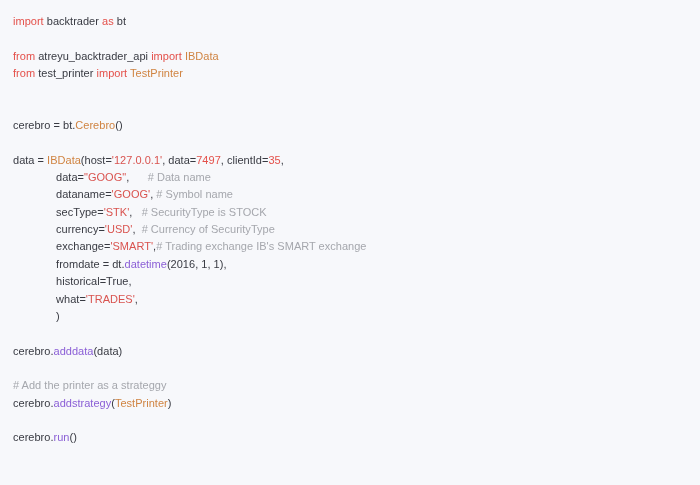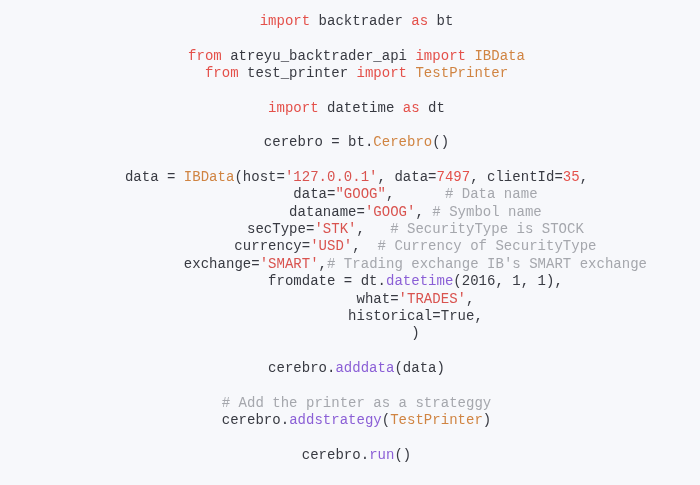--- a/index.html
+++ b/index.html
@@ -14,28 +14,27 @@
     font-family: "DejaVu Sans Mono", "Liberation Mono", monospace;
   }
   #code-block {
     width: 700px;
     height: 485px;
     box-sizing: border-box;
     padding: 13px 0 0 13px;
     background: #f7f8fb;
   }
   .code-line {
-    font-family: Liberation Mono, monospace;
-    font-size: 14px;
+    font-family: Liberation Sans, sans-serif;
+    font-size: 11px;
     line-height: 17.35px;
     height: 17.35px;
     white-space: pre;
     color: #383a42;
     letter-spacing: 0.02px;
-    text-align: center;
   }
   .blank { height: 17.35px; }
   .tok { white-space: pre; }
   .kw   { color: #e4504a; }
   .str  { color: #d9534f; }
   .com  { color: #a5a7ad; }
   .cls  { color: #d08442; }
   .fn   { color: #8b5fd6; }
   .pln  { color: #383a42; }
   .num  { color: #383a42; }
@@ -44,33 +43,32 @@
 </head>
 <body>
 
 <div id="code-block">
   <div id="code-lines">
       <div class="code-line"><span class="tok kw">import</span><span class="tok pln"> backtrader </span><span class="tok kw">as</span><span class="tok pln"> bt</span></div>
       <div class="code-line blank">&nbsp;</div>
       <div class="code-line"><span class="tok kw">from</span><span class="tok pln"> atreyu_backtrader_api </span><span class="tok kw">import</span><span class="tok pln"> </span><span class="tok cls">IBData</span></div>
       <div class="code-line"><span class="tok kw">from</span><span class="tok pln"> test_printer </span><span class="tok kw">import</span><span class="tok pln"> </span><span class="tok cls">TestPrinter</span></div>
       <div class="code-line blank">&nbsp;</div>
-      <div class="code-line"><span class="tok kw">import</span><span class="tok pln"> datetime </span><span class="tok kw">as</span><span class="tok pln"> dt</span></div>
       <div class="code-line blank">&nbsp;</div>
       <div class="code-line"><span class="tok pln">cerebro = bt.</span><span class="tok cls">Cerebro</span><span class="tok pln">()</span></div>
       <div class="code-line blank">&nbsp;</div>
       <div class="code-line"><span class="tok pln">data = </span><span class="tok cls">IBData</span><span class="tok pln">(host=</span><span class="tok str">'127.0.0.1'</span><span class="tok pln">, data=</span><span class="tok numk">7497</span><span class="tok pln">, clientId=</span><span class="tok numk">35</span><span class="tok pln">,</span></div>
       <div class="code-line"><span class="tok pln">              data=</span><span class="tok str">"GOOG"</span><span class="tok pln">,      </span><span class="tok com"># Data name</span></div>
       <div class="code-line"><span class="tok pln">              dataname=</span><span class="tok str">'GOOG'</span><span class="tok pln">, </span><span class="tok com"># Symbol name</span></div>
       <div class="code-line"><span class="tok pln">              secType=</span><span class="tok str">'STK'</span><span class="tok pln">,   </span><span class="tok com"># SecurityType is STOCK</span></div>
       <div class="code-line"><span class="tok pln">              currency=</span><span class="tok str">'USD'</span><span class="tok pln">,  </span><span class="tok com"># Currency of SecurityType</span></div>
       <div class="code-line"><span class="tok pln">              exchange=</span><span class="tok str">'SMART'</span><span class="tok pln">,</span><span class="tok com"># Trading exchange IB's SMART exchange</span></div>
       <div class="code-line"><span class="tok pln">              fromdate = dt.</span><span class="tok fn">datetime</span><span class="tok pln">(</span><span class="tok num">2016</span><span class="tok pln">, </span><span class="tok num">1</span><span class="tok pln">, </span><span class="tok num">1</span><span class="tok pln">),</span></div>
+      <div class="code-line"><span class="tok pln">              historical=True,</span></div>
       <div class="code-line"><span class="tok pln">              what=</span><span class="tok str">'TRADES'</span><span class="tok pln">,</span></div>
-      <div class="code-line"><span class="tok pln">              historical=True,</span></div>
       <div class="code-line"><span class="tok pln">              )</span></div>
       <div class="code-line blank">&nbsp;</div>
       <div class="code-line"><span class="tok pln">cerebro.</span><span class="tok fn">adddata</span><span class="tok pln">(data)</span></div>
       <div class="code-line blank">&nbsp;</div>
       <div class="code-line"><span class="tok com"># Add the printer as a strateggy</span></div>
       <div class="code-line"><span class="tok pln">cerebro.</span><span class="tok fn">addstrategy</span><span class="tok pln">(</span><span class="tok cls">TestPrinter</span><span class="tok pln">)</span></div>
       <div class="code-line blank">&nbsp;</div>
       <div class="code-line"><span class="tok pln">cerebro.</span><span class="tok fn">run</span><span class="tok pln">()</span></div>
     </div>
 </div>

